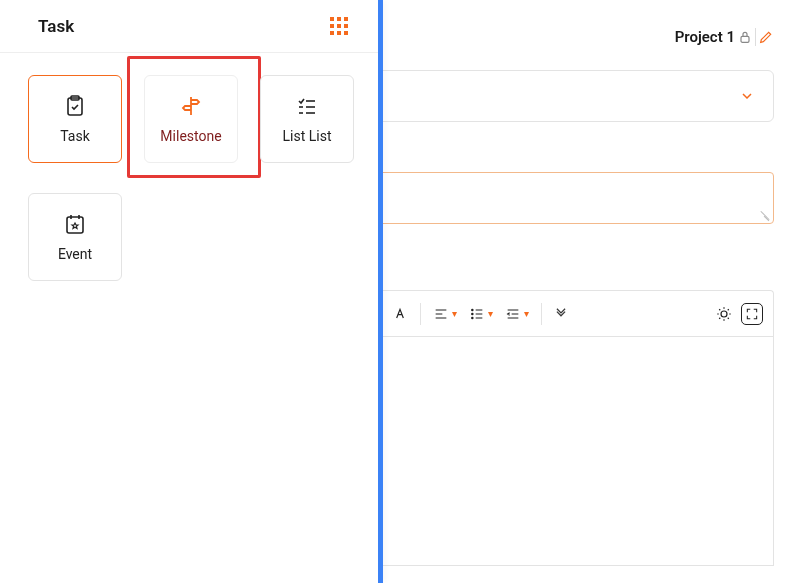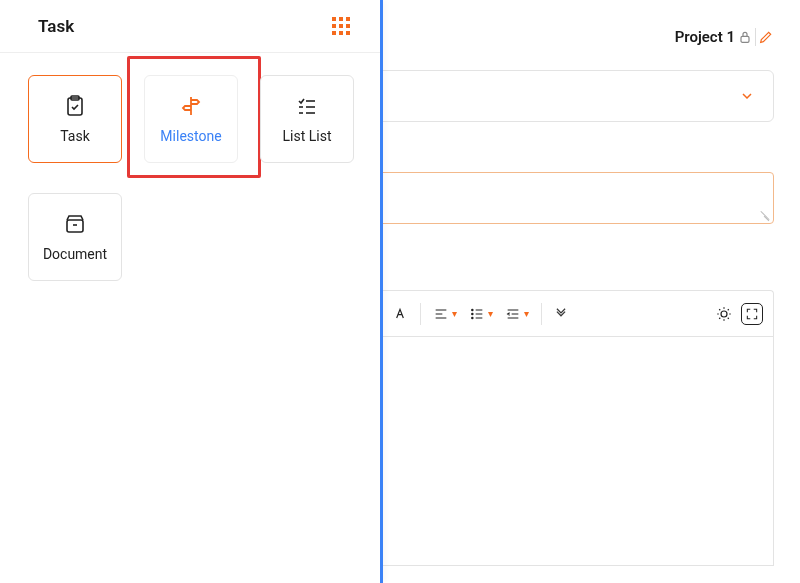--- a/index.html
+++ b/index.html
@@ -14,21 +14,21 @@
   }
   .app {
     display: flex;
     width: 100%;
     height: 100%;
   }
   
   .picker {
     width: 383px;
     background: #fff;
-    border-right: 3px solid #3b82f6;
+    border-right: 5px solid #3b82f6;
     box-shadow: 2px 0 6px rgba(0,0,0,0.04);
     position: relative;
     z-index: 2;
   }
   .picker-header {
     display: flex;
     align-items: center;
     justify-content: space-between;
     padding: 16px 30px 16px 38px;
     border-bottom: 1px solid #eee;
@@ -67,21 +67,21 @@
     cursor: pointer;
     font-size: 14px;
     color: #222;
     position: relative;
   }
   .tile.selected {
     border-color: #f56a1d;
   }
   .tile.variant-milestone {
     border-color: #eee;
-    color: #3b82f6;
+    color: #7f1d1d;
   }
   .tile .icon {
     width: 24px; height: 24px;
     color: #222;
   }
   .tile.variant-milestone .icon { color: #f56a1d; }
   .highlight-box {
     position: absolute;
     border: 3px solid #e53935;
     top: -20px;
@@ -232,31 +232,31 @@
             <path d="M11 7h9"></path>
             <path d="M11 13h9"></path>
             <path d="M11 19h9"></path>
             <path d="M4 13h4"></path>
             <path d="M4 19h4"></path>
           </svg>
         </span>
         <span class="tile-label">List List</span>
       </div>
 
-
       <div class="tile">
         <span class="icon">
           <svg viewBox="0 0 24 24" width="24" height="24" fill="none" stroke="currentColor" stroke-width="1.6">
-            <rect x="4" y="8" width="16" height="12" rx="2"></rect>
-            <path d="M4 8l2-4h12l2 4"></path>
-            <path d="M10 13h4"></path>
+            <rect x="4" y="5" width="16" height="16" rx="2"></rect>
+            <path d="M8 3v4M16 3v4"></path>
+            <path d="M12 11l1 2h2l-1.6 1.4.6 2.1L12 15.3l-2 1.2.6-2.1L9 13h2z" stroke-width="1.2"></path>
           </svg>
         </span>
-        <span class="tile-label">Document</span>
-      </div>
+        <span class="tile-label">Event</span>
+      </div>
+
 
     </div>
   </aside>
 
   <main class="main">
 
     <div class="main-header">
       <span>Project 1</span>
       <span class="lock-icon">
         <svg viewBox="0 0 24 24" width="16" height="16" fill="none" stroke="currentColor" stroke-width="1.8">

